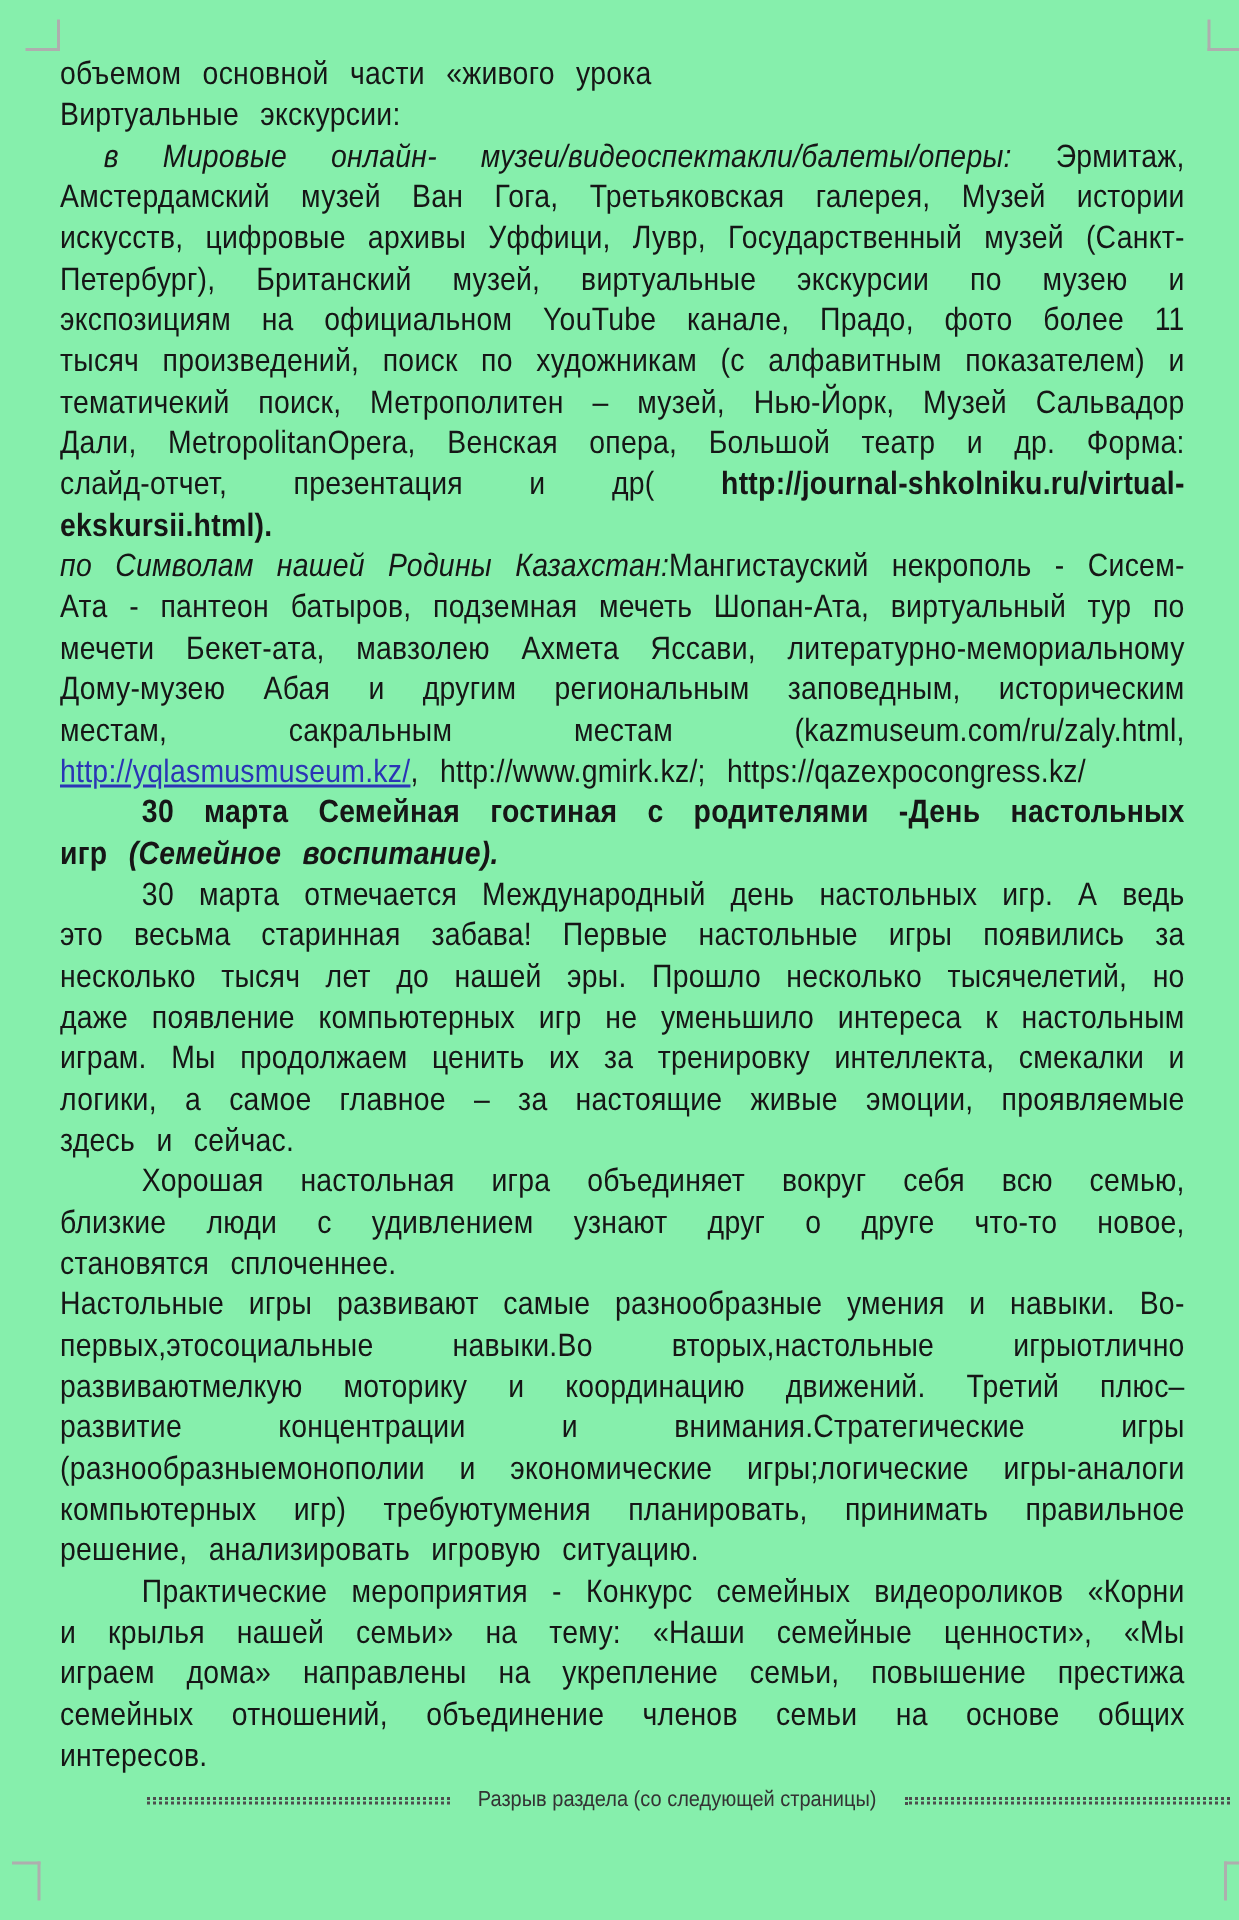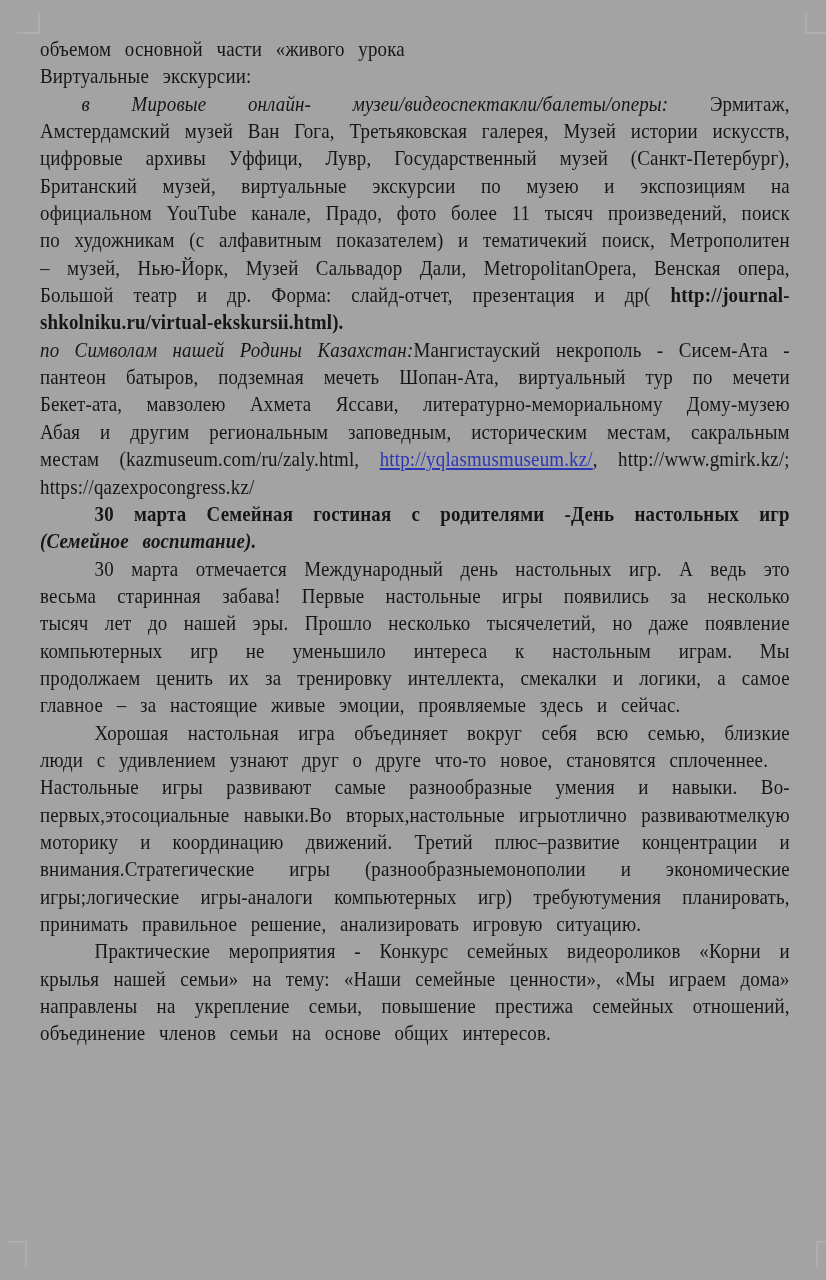--- a/index.html
+++ b/index.html
@@ -3,21 +3,21 @@
 <meta charset="utf-8">
 <style>
   html, body { margin: 0; padding: 0; }
   body {
     width: 826px; height: 1280px;
     background: #ffffff;
     position: relative;
     overflow: hidden;
     font-family: "Liberation Sans", sans-serif;
   }
-  .page { position: absolute; inset: 0; background: #a3a3a3; font-family: Liberation Serif, serif; }
+  .page { position: absolute; inset: 0; background: #86efac; }
 
   
   .crop { position: absolute; border: 0 solid #aeaeae; }
   .crop.tl { left: 17px; top: 13px;  width: 21px; height: 19px; border-right-width: 2px;  border-bottom-width: 2px; }
   .crop.tr { left: 805px; top: 13px; width: 21px; height: 19px; border-left-width: 2px;  border-bottom-width: 2px; }
   .crop.bl { left: 8px;  top: 1241px; width: 17px; height: 24px; border-right-width: 2px; border-top-width: 2px; }
   .crop.br { left: 816px; top: 1241px; width: 10px; height: 24px; border-left-width: 2px; border-top-width: 2px; }
 
   
   .content {
@@ -78,14 +78,19 @@
       <p class="para align-left"><span class="run normal">Виртуальные экскурсии:</span></p>
       <p class="para"><span class="run italic">&nbsp;в Мировые онлайн- музеи/видеоспектакли/балеты/оперы: </span><span class="run normal">Эрмитаж, Амстердамский музей Ван Гога, Третьяковская галерея, Музей истории искусств, цифровые архивы Уффици, Лувр, Государственный музей (Санкт-Петербург), Британский музей, виртуальные экскурсии по музею и экспозициям на официальном YouTube канале, Прадо, фото более 11 тысяч произведений, поиск по художникам (с алфавитным показателем) и тематичекий поиск, Метрополитен – музей, Нью-Йорк, Музей Сальвадор Дали, MetropolitanOpera, Венская опера, Большой театр и др. Форма: слайд-отчет, презентация и др( </span><span class="run bold">http://journal-shkolniku.ru/virtual-ekskursii.html).</span></p>
       <p class="para"><span class="run italic">по Символам нашей Родины Казахстан:</span><span class="run normal">Мангистауский некрополь - Сисем-Ата - пантеон батыров, подземная мечеть Шопан-Ата, виртуальный тур по мечети Бекет-ата, мавзолею Ахмета Яссави, литературно-мемориальному Дому-музею Абая и другим региональным заповедным, историческим местам, сакральным местам (kazmuseum.com/ru/zaly.html, </span><span class="run link" style="color: rgb(43, 53, 181);">http://yqlasmusmuseum.kz/</span><span class="run normal">, http://www.gmirk.kz/; https://qazexpocongress.kz/</span></p>
       <p class="para indent"><span class="run bold">30 марта Семейная гостиная с родителями -День настольных игр </span><span class="run bold-italic">(Семейное воспитание).</span></p>
       <p class="para indent"><span class="run normal">30 марта отмечается Международный день настольных игр. А ведь это весьма старинная забава! Первые настольные игры появились за несколько тысяч лет до нашей эры. Прошло несколько тысячелетий, но даже появление компьютерных игр не уменьшило интереса к настольным играм. Мы продолжаем ценить их за тренировку интеллекта, смекалки и логики, а самое главное – за настоящие живые эмоции, проявляемые здесь и сейчас.</span></p>
       <p class="para indent"><span class="run normal">Хорошая настольная игра объединяет вокруг себя всю семью, близкие люди с удивлением узнают друг о друге что-то новое, становятся сплоченнее.</span></p>
       <p class="para"><span class="run normal">Настольные игры развивают самые разнообразные умения и навыки. Во-первых,этосоциальные навыки.Во вторых,настольные игрыотлично развиваютмелкую моторику и координацию движений. Третий плюс–развитие концентрации и внимания.Стратегические игры (разнообразныемонополии и экономические игры;логические игры-аналоги компьютерных игр) требуютумения планировать, принимать правильное решение, анализировать игровую ситуацию.</span></p>
       <p class="para indent"><span class="run normal">Практические мероприятия - Конкурс семейных видеороликов «Корни и крылья нашей семьи» на тему: «Наши семейные ценности», «Мы играем дома» направлены на укрепление семьи, повышение престижа семейных отношений, объединение членов семьи на основе общих интересов.</span></p>
     </div>
 
+  <div class="section-break">
+    <div class="dotline left"></div>
+    <span class="section-break-label">Разрыв раздела (со следующей страницы)</span>
+    <div class="dotline right"></div>
+  </div>
 
 </div>
 
 </body></html>

